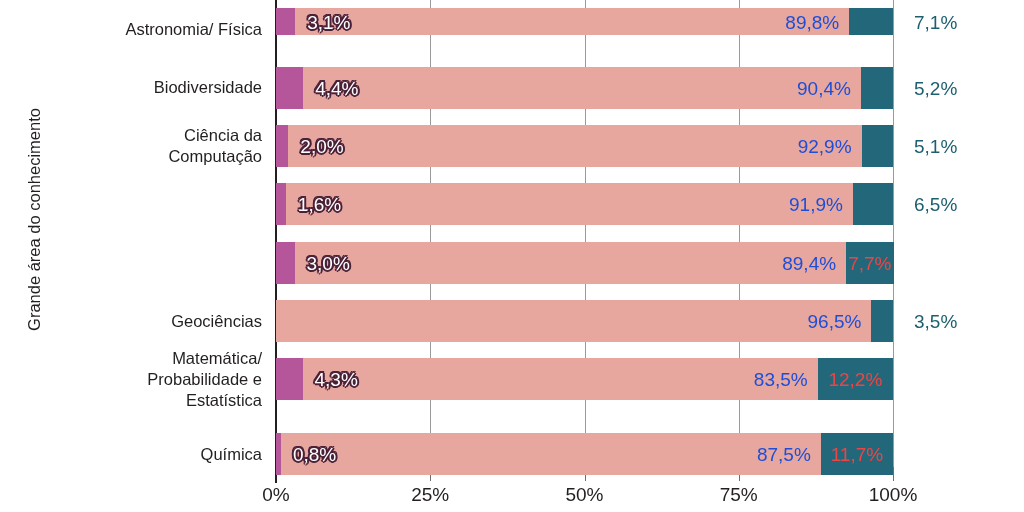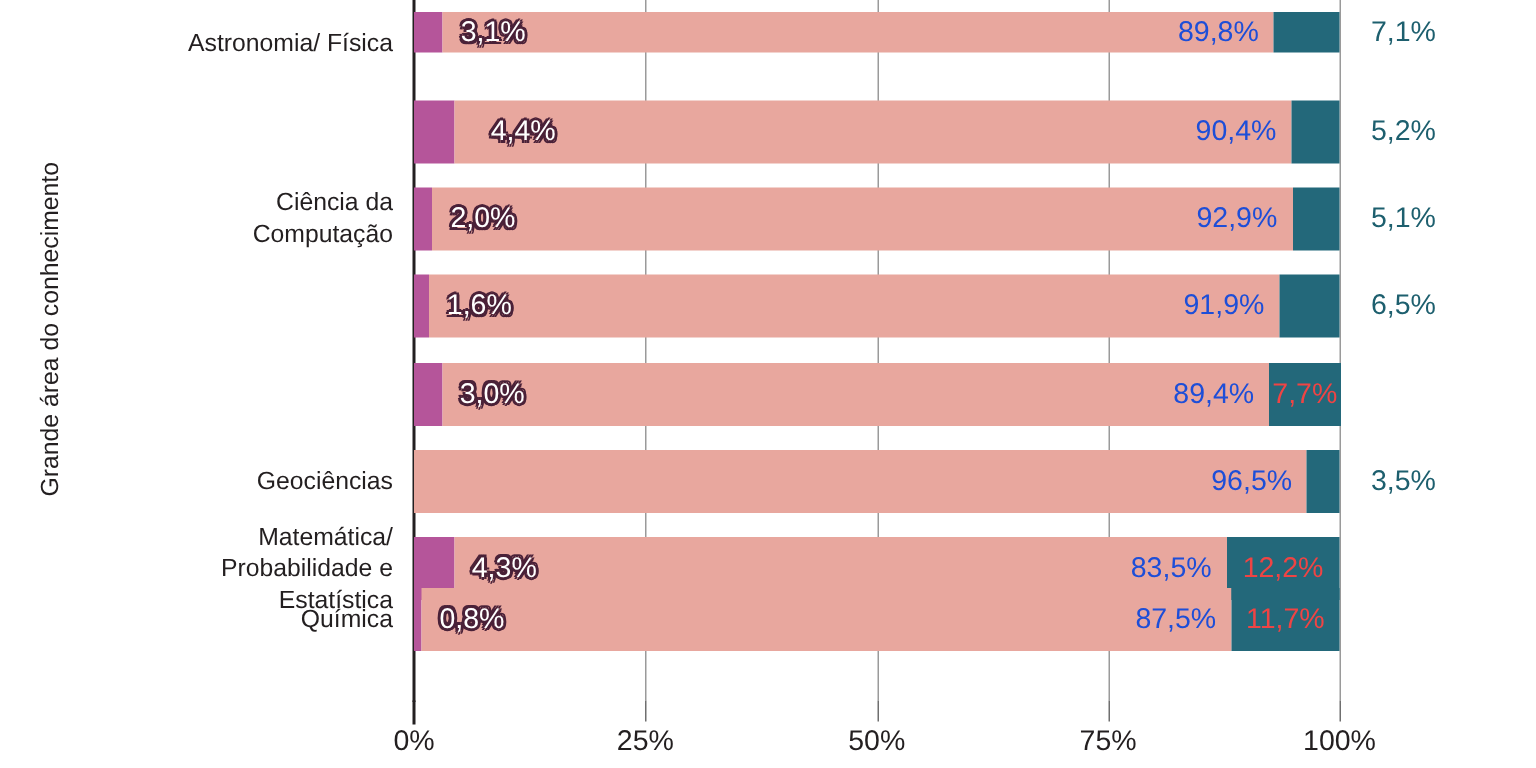--- a/index.html
+++ b/index.html
@@ -91,24 +91,25 @@
       <div class="row" style="top: 8.1875px; height: 27px;">
         <div class="cat-label" style="top: 10.5px;">Astronomia/ Física</div>
         <div class="seg a" style="left: 276px; width: 19.127px;"></div>
         <div class="seg b" style="left: 295.127px; width: 554.066px;"></div>
         <div class="seg c" style="left: 849.193px; width: 43.807px;"></div>
         <div class="lbl halo" style="left: 307.127px;">3,1%</div>
         <div class="lbl dark" style="left: 839.193px; transform: translate(-100%, -50%);">89,8%</div>
         <div class="lbl teal" style="left: 914px;">7,1%</div>
       </div>
       <div class="row" style="top: 66.5625px; height: 42px;">
+        <div class="cat-label" style="top: 10.5px;">Biodiversidade</div>
         <div class="seg a" style="left: 276px; width: 27.148px;"></div>
         <div class="seg b" style="left: 303.148px; width: 557.768px;"></div>
         <div class="seg c" style="left: 860.916px; width: 32.084px;"></div>
-        <div class="lbl halo" style="left: 315.148px; margin-left: 12px;">4,4%</div>
+        <div class="lbl halo" style="left: 315.148px;">4,4%</div>
         <div class="lbl dark" style="left: 850.916px; transform: translate(-100%, -50%);">90,4%</div>
         <div class="lbl teal" style="left: 914px;">5,2%</div>
       </div>
       <div class="row" style="top: 124.938px; height: 42px;">
         <div class="cat-label" style="top: 0px;">Ciência da
 Computação</div>
         <div class="seg a" style="left: 276px; width: 12.34px;"></div>
         <div class="seg b" style="left: 288.34px; width: 573.193px;"></div>
         <div class="seg c" style="left: 861.533px; width: 31.467px;"></div>
         <div class="lbl halo" style="left: 300.34px;">2,0%</div>
@@ -142,21 +143,21 @@
         <div class="cat-label" style="top: -10.5px;">Matemática/
 Probabilidade e
 Estatística</div>
         <div class="seg a" style="left: 276px; width: 26.531px;"></div>
         <div class="seg b" style="left: 302.531px; width: 515.195px;"></div>
         <div class="seg c" style="left: 817.726px; width: 75.274px;"></div>
         <div class="lbl halo" style="left: 314.531px;">4,3%</div>
         <div class="lbl dark" style="left: 807.726px; transform: translate(-100%, -50%);">83,5%</div>
         <div class="lbl white" style="left: 855.363px; transform: translate(-50%, -50%);">12,2%</div>
       </div>
-      <div class="row" style="top: 392px; height: 42px;">
+      <div class="row" style="top: 433px; height: 42px;">
         <div class="cat-label" style="top: 10.5px;">Química</div>
         <div class="seg a" style="left: 276px; width: 4.936px;"></div>
         <div class="seg b" style="left: 280.936px; width: 539.875px;"></div>
         <div class="seg c" style="left: 820.811px; width: 72.189px;"></div>
         <div class="lbl halo" style="left: 292.936px;">0,8%</div>
         <div class="lbl dark" style="left: 810.811px; transform: translate(-100%, -50%);">87,5%</div>
         <div class="lbl white" style="left: 856.905px; transform: translate(-50%, -50%);">11,7%</div>
       </div>
     </div>
 

